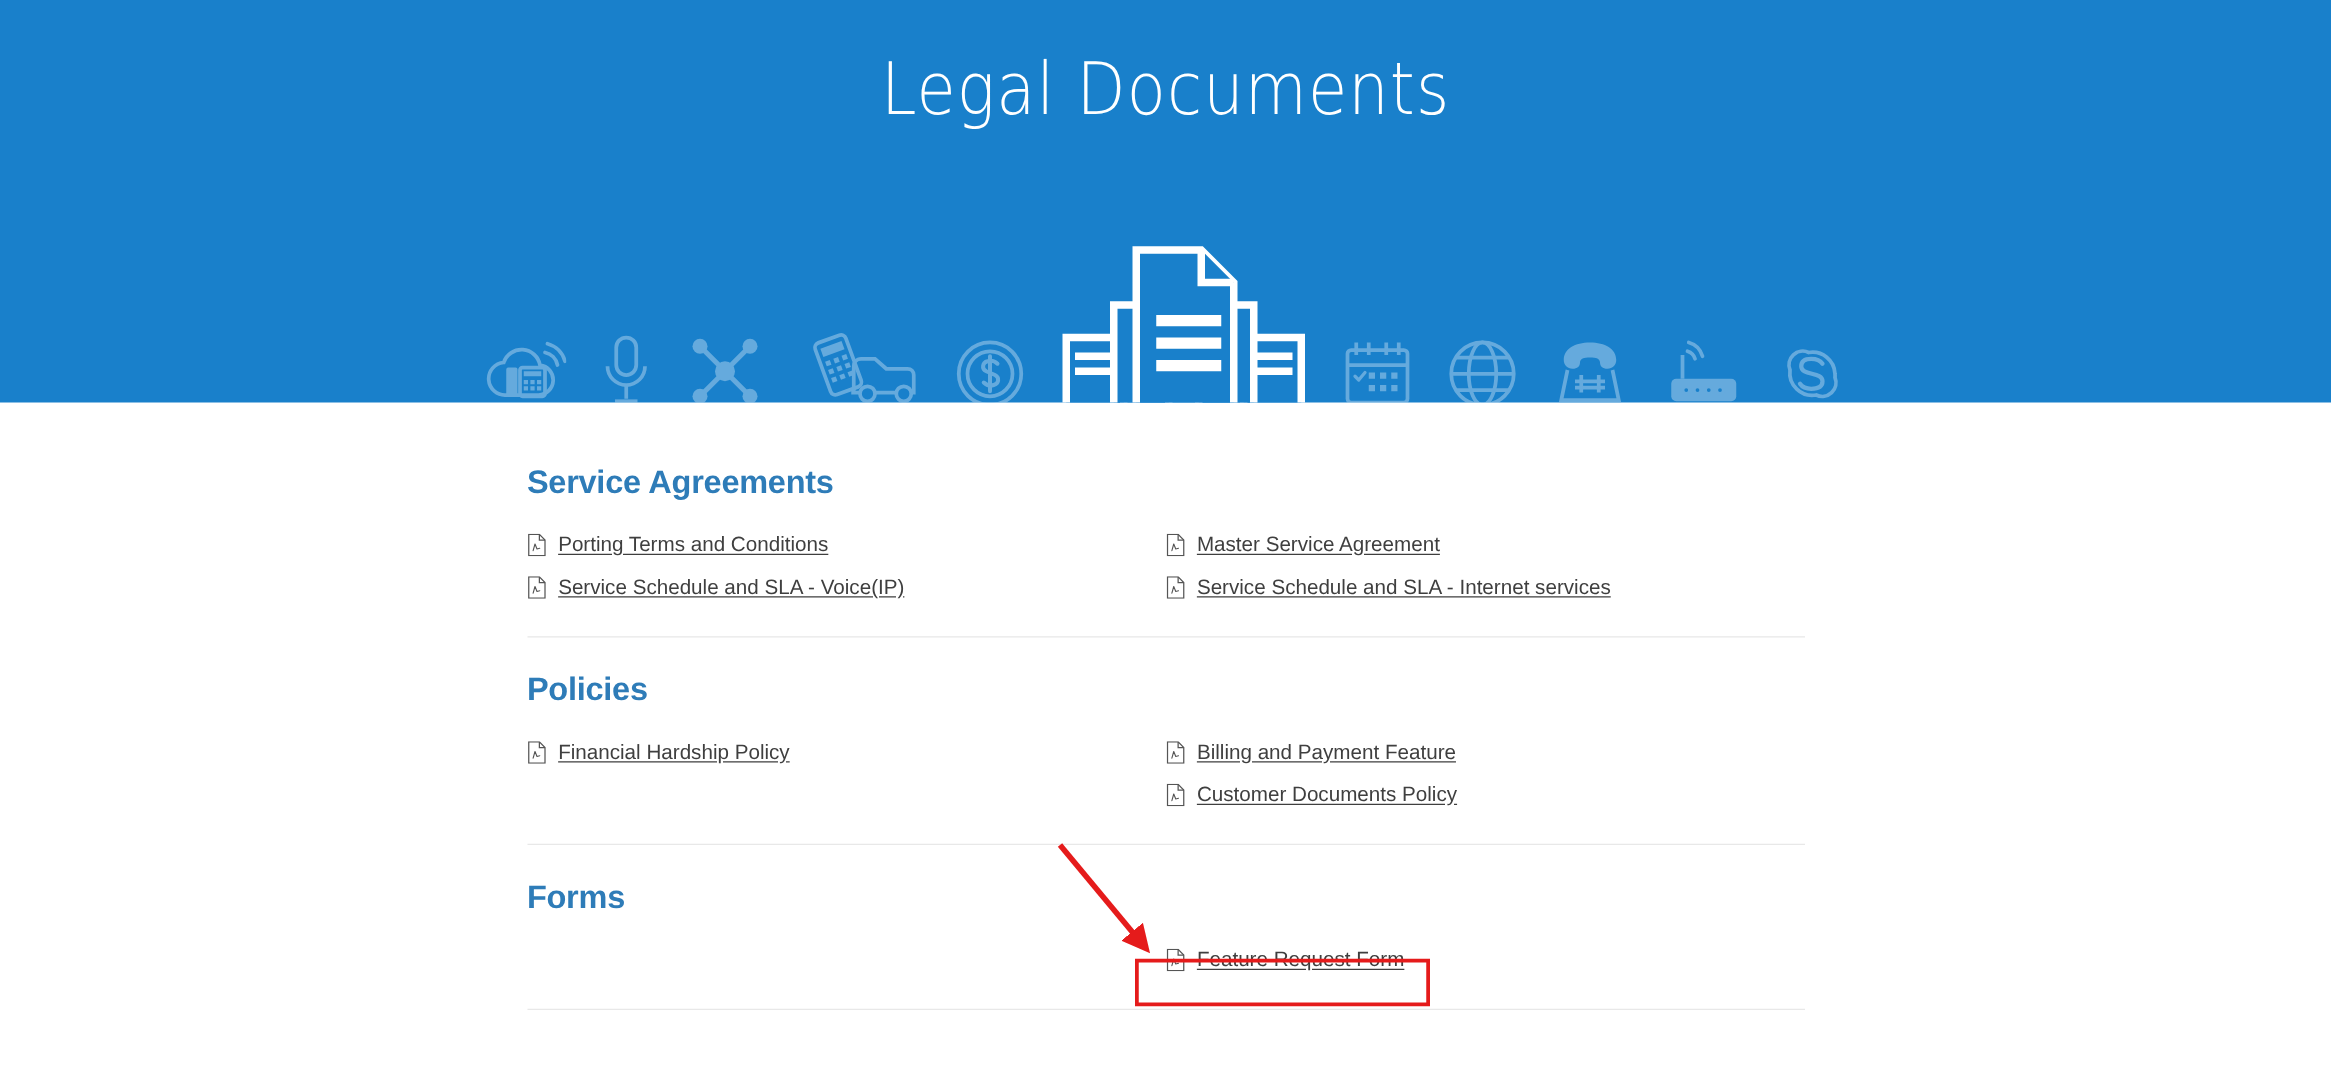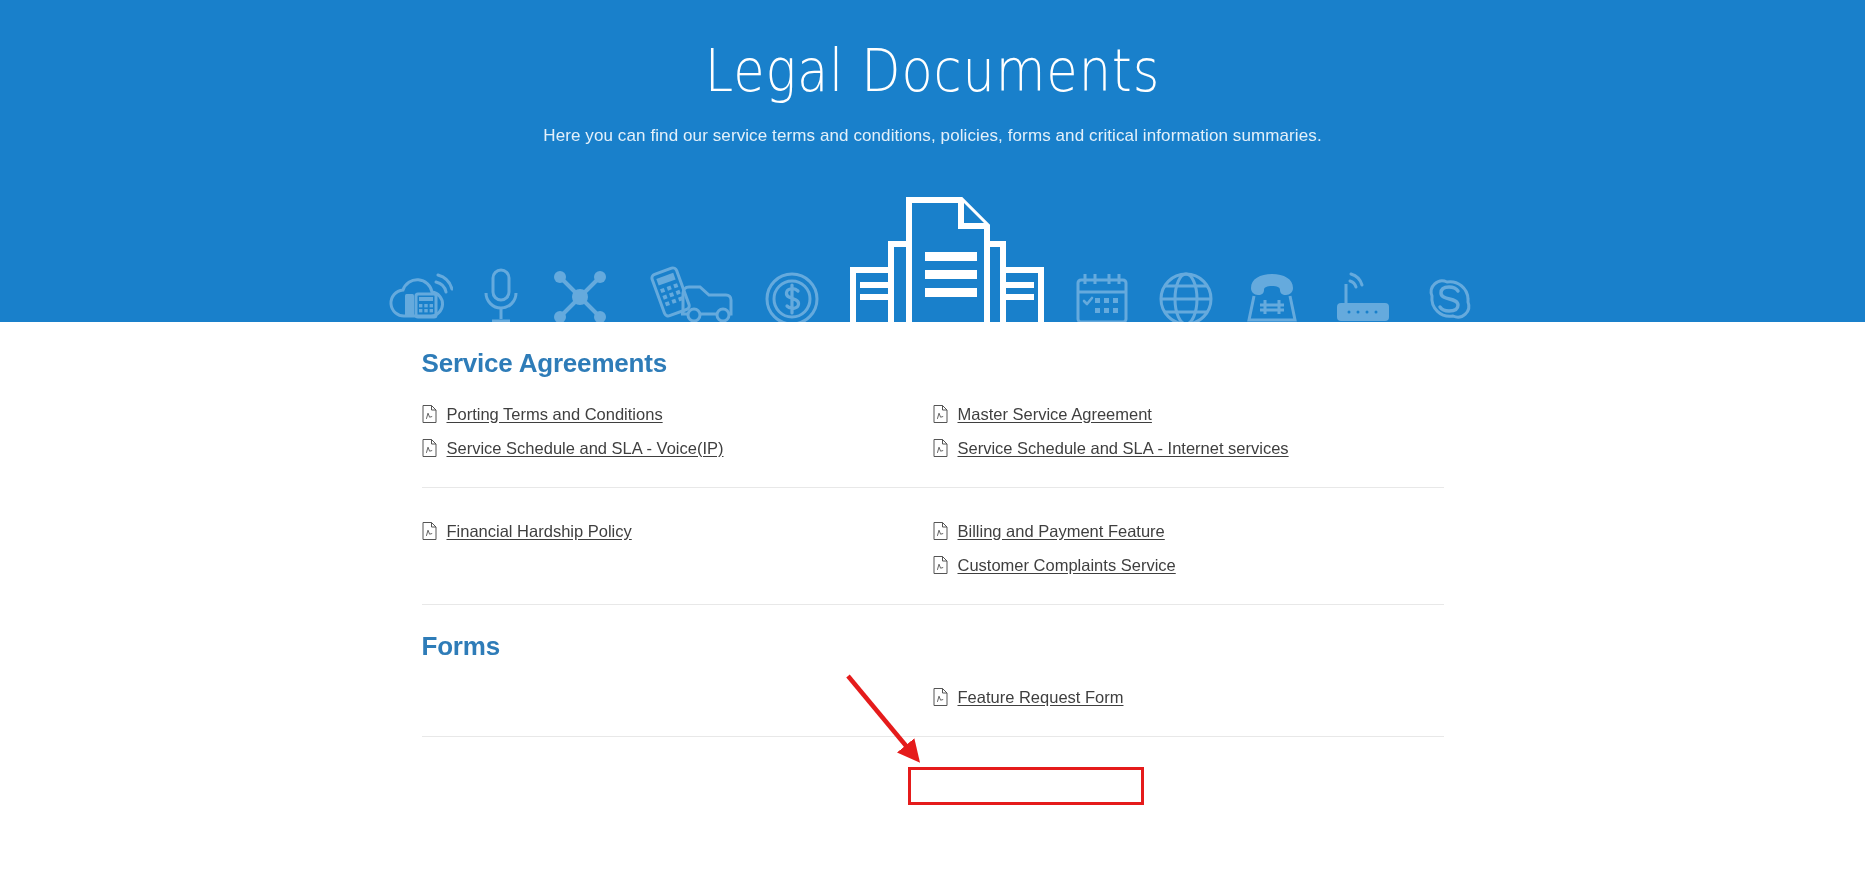--- a/index.html
+++ b/index.html
@@ -69,20 +69,21 @@
     display: flex;
     align-items: flex-end;
     justify-content: center;
   }
 
   
   .content {
     position: relative;
     width: 1022px;
     margin: 0 auto;
+    padding-top: 22px;
   }
 
   .section { padding-top: 26px; }
 
   .section-title {
     color: #2e7cb8;
     font-size: 26px;
     font-weight: 700;
     letter-spacing: -0.2px;
     margin-bottom: 18px;
@@ -138,21 +139,20 @@
   }
 </style>
 </head>
 <body>
 
 <div class="page">
 
   <div class="hero">
 
     <div class="hero-title">Legal Documents</div>
-    <div class="hero-sub">Here you can find our service terms and conditions, policies, forms and critical information summaries.</div>
 
     <div class="icon-strip">
 
       <span class="icon-slot">
         <svg class="ic ic-faint" width="66" height="64" viewBox="0 0 66 64" fill="none" stroke="#cfe4f6" stroke-width="3">
           <path d="M18 52h26a12 12 0 0 0 1-23.9A15 15 0 0 0 16 26 11 11 0 0 0 18 52Z"></path>
           <rect x="18" y="30" width="9" height="23" rx="1.5" fill="#cfe4f6" stroke="none"></rect>
           <rect x="29" y="30" width="20" height="23" rx="2"></rect>
           <g fill="#cfe4f6" stroke="none">
             <rect x="32" y="33" width="14" height="4"></rect>
@@ -342,20 +342,21 @@
             </svg>
             <a href="#">Service Schedule and SLA - Internet services</a>
           </div>
 
         </div>
       </div>
       <div class="divider"></div>
     </div>
 
     <div class="section">
+      <div class="section-title">Policies</div>
       <div class="cols">
         <div class="col">
 
 
           <div class="doc-link">
             <svg class="pdf-icon" viewBox="0 0 15 18" fill="none" stroke="#555" stroke-width="1">
               <path d="M1 .5h8.5L14 5v12.5H1z"></path>
                 <path d="M9.5.5V5H14"></path>
               <path d="M4.5 13.5 6 8.2l1.6 4 2.2-.6" stroke-width="0.9" stroke-linecap="round" stroke-linejoin="round"></path>
             </svg>
@@ -373,21 +374,21 @@
             </svg>
             <a href="#">Billing and Payment Feature</a>
           </div>
 
           <div class="doc-link">
             <svg class="pdf-icon" viewBox="0 0 15 18" fill="none" stroke="#555" stroke-width="1">
               <path d="M1 .5h8.5L14 5v12.5H1z"></path>
                 <path d="M9.5.5V5H14"></path>
               <path d="M4.5 13.5 6 8.2l1.6 4 2.2-.6" stroke-width="0.9" stroke-linecap="round" stroke-linejoin="round"></path>
             </svg>
-            <a href="#">Customer Complaints Service</a>
+            <a href="#">Customer Documents Policy</a>
           </div>
 
         </div>
       </div>
       <div class="divider"></div>
     </div>
 
     <div class="section">
       <div class="section-title">Forms</div>
       <div class="cols">

